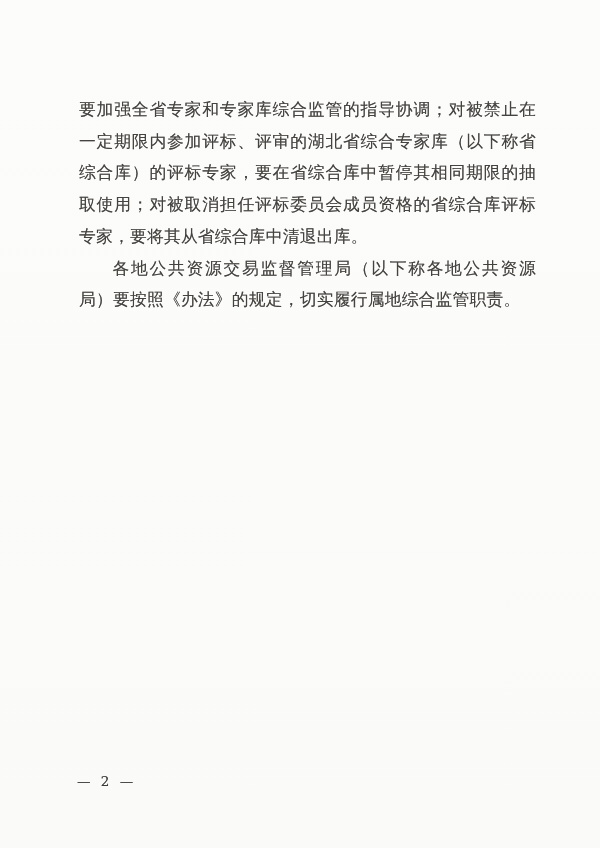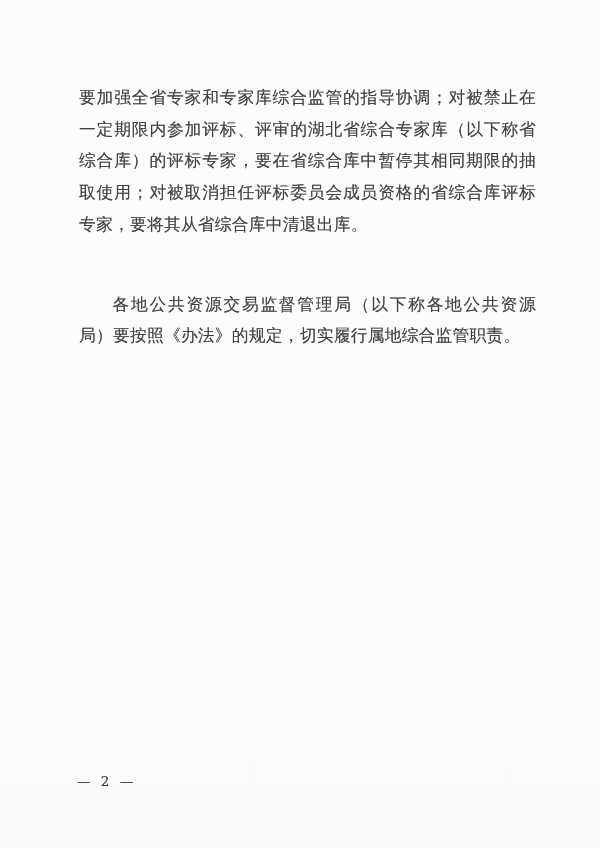--- a/index.html
+++ b/index.html
@@ -15,36 +15,35 @@
     font-family: "DejaVu Serif", "Liberation Serif", serif;
   }
   .page {
     position: absolute;
     inset: 0;
     background: linear-gradient(180deg, #fcfcfb 0%, #fafaf8 100%);
   }
   .content {
     position: absolute;
     left: 79px;
-    top: 82px;
+    top: 94px;
     width: 457px;
     font-size: 16.8px;
     line-height: 31.7px;
     color: #454340;
     text-align: justify;
     letter-spacing: 0.2px;
     text-shadow: 0 0 0.5px rgba(70, 68, 64, 0.55);
   }
   .content p {
     margin: 0;
     padding: 0;
   }
   .content p.indent {
     text-indent: 2em;
-    margin-top: 48px;
   }
   .pagenum {
     position: absolute;
     left: 77px;
     top: 773px;
     font-size: 13.5px;
     color: #3c3b39;
     letter-spacing: 3px;
     text-shadow: 0 0 0.4px rgba(60, 59, 57, 0.5);
   }

